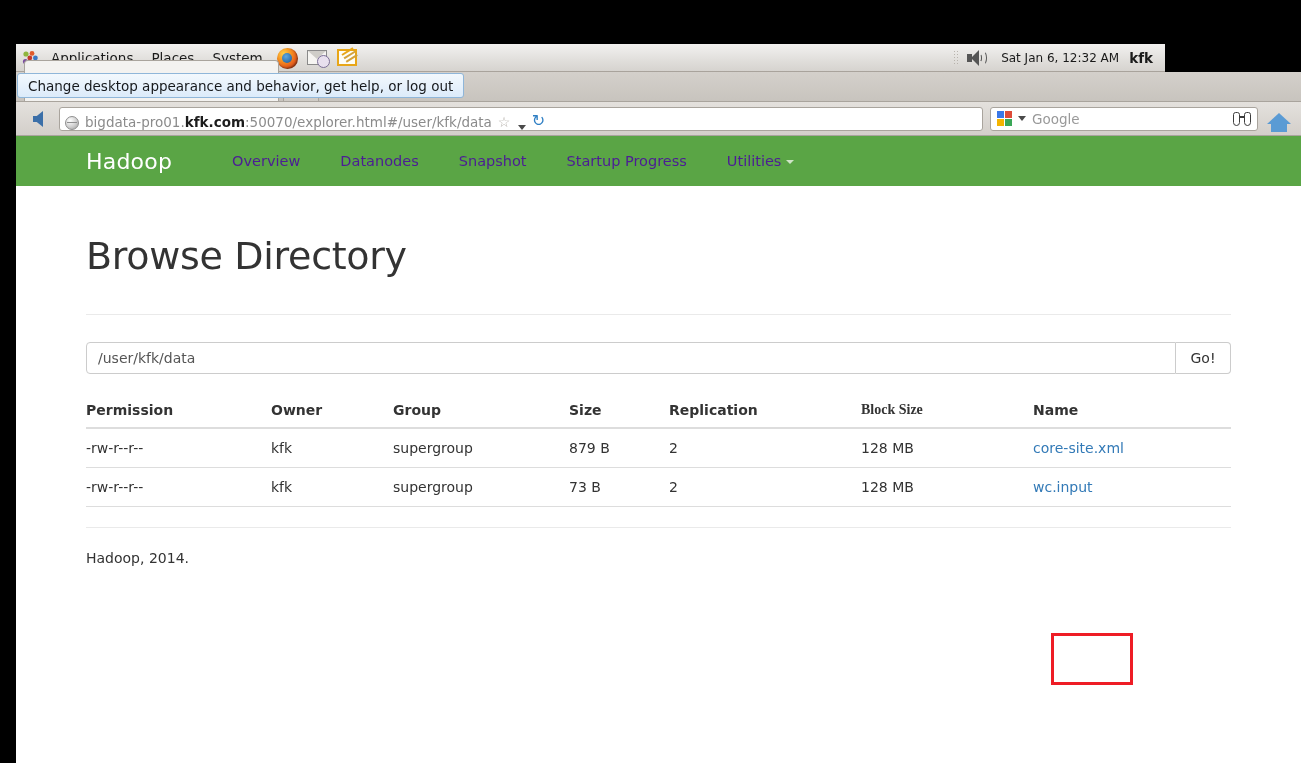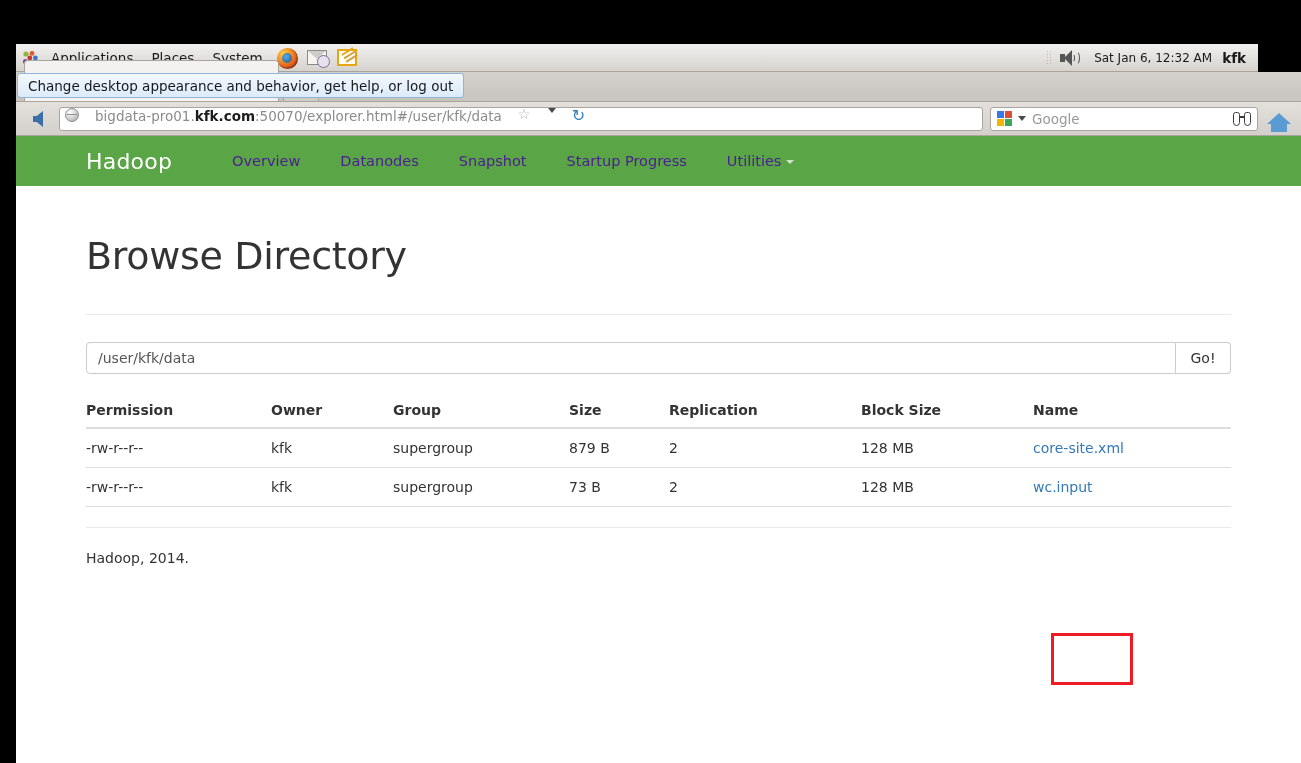--- a/index.html
+++ b/index.html
@@ -6,21 +6,21 @@
   html, body {
     width: 1301px; height: 763px;
     background: #000;
     font-family: "DejaVu Sans", "Liberation Sans", sans-serif;
     overflow: hidden;
   }
 
   
   #gnome-panel {
     position: absolute; left: 16px; top: 44px;
-    width: 1242px; height: 28px;
+    width: 1149px; height: 28px;
     background: linear-gradient(to bottom, #f2f1f0 0%, #e2e0dd 55%, #d6d3cf 100%);
     border-bottom: 1px solid #a9a39c;
     display: flex; align-items: center;
     font-size: 13.5px; color: #1a1a1a;
   }
   .panel-menu { padding: 0 9px; line-height: 26px; cursor: default; white-space: nowrap; }
   .panel-launcher { width: 26px; height: 24px; margin: 0 2px; position: relative; }
 
   
   .ff-ico { width: 21px; height: 21px; border-radius: 50%;
@@ -120,21 +120,21 @@
     height: 34px; background: linear-gradient(to bottom,#e4e1dd,#d3cfca);
     border-bottom: 1px solid #a9a49d;
     display: flex; align-items: center; padding: 0 8px; gap: 7px;
   }
   #back-btn { width: 28px; height: 26px; display:flex; align-items:center; justify-content:center; cursor:pointer; }
   .arrow-left { width:0;height:0; border-top:8px solid transparent; border-bottom:8px solid transparent;
      border-right:10px solid #3b6fa8; position:relative; }
   .arrow-left::after { content:""; position:absolute; left:0; top:-3px; width:9px; height:6px; background:#3b6fa8; }
   #urlbox {
     flex: 1; height: 24px; background: #fff; border: 1px solid #a9a49d; border-radius: 3px;
-    display: flex; align-items: flex-start; padding: 0 5px; gap: 16px; min-width: 0;
+    display: flex; align-items: flex-end; padding: 0 5px; gap: 6px; min-width: 0;
   }
   .globe-ico { width:14px;height:14px;border-radius:50%;flex:none;
     background: radial-gradient(circle at 35% 30%, #fff 0%, #cfcfcf 55%, #9a9a9a 100%);
     border:1px solid #8f8f8f; position:relative; }
   .globe-ico::after { content:""; position:absolute; left:1px; top:5px; width:10px; height:1px; background:#8f8f8f; }
   #urltext { font-size: 13.5px; color: #8b8b8b; white-space: nowrap; overflow: hidden; }
   #urltext b { color: #1c1c1c; font-weight: bold; }
   .star-ico { width:14px;height:14px;flex:none; color:#b6b2ac; font-size:14px; line-height:13px; }
   .caret { width:0;height:0;border-left:4px solid transparent;border-right:4px solid transparent;
     border-top:5px solid #4a4a4a; flex:none; }
@@ -190,21 +190,21 @@
 
   table#fs-table { width: 100%; border-collapse: collapse; margin-top: 20px; table-layout: fixed; }
   #fs-table th {
     text-align: left; font-size: 14px; font-weight: bold; color: #333;
     padding: 8px 0 9px 0; border-bottom: 2px solid #dddddd;
   }
   #fs-table td {
     font-size: 14px; color: #333; padding: 11px 0; border-bottom: 1px solid #dddddd;
   }
   .col-perm { width: 185px; } .col-owner { width: 122px; } .col-group { width: 176px; }
-  .col-size { width: 100px; } .col-repl { width: 192px; } .col-block { width: 172px; }
+  .col-size { width: 100px; } .col-repl { width: 192px; } .col-block { width: 172px; font-family: Liberation Serif, serif; }
   .link { color: #337ab7; cursor: pointer; }
 
   #footer-rule { border-top: 1px solid #eaeaea; margin-top: 20px; }
   #footer-text { font-size: 14px; color: #333; padding-top: 22px; }
 
   
   #annot-box {
     position: absolute; left: 1035px; top: 497px; width: 82px; height: 52px;
     border: 3px solid #ee1c25; pointer-events: none; z-index: 40;
   }

